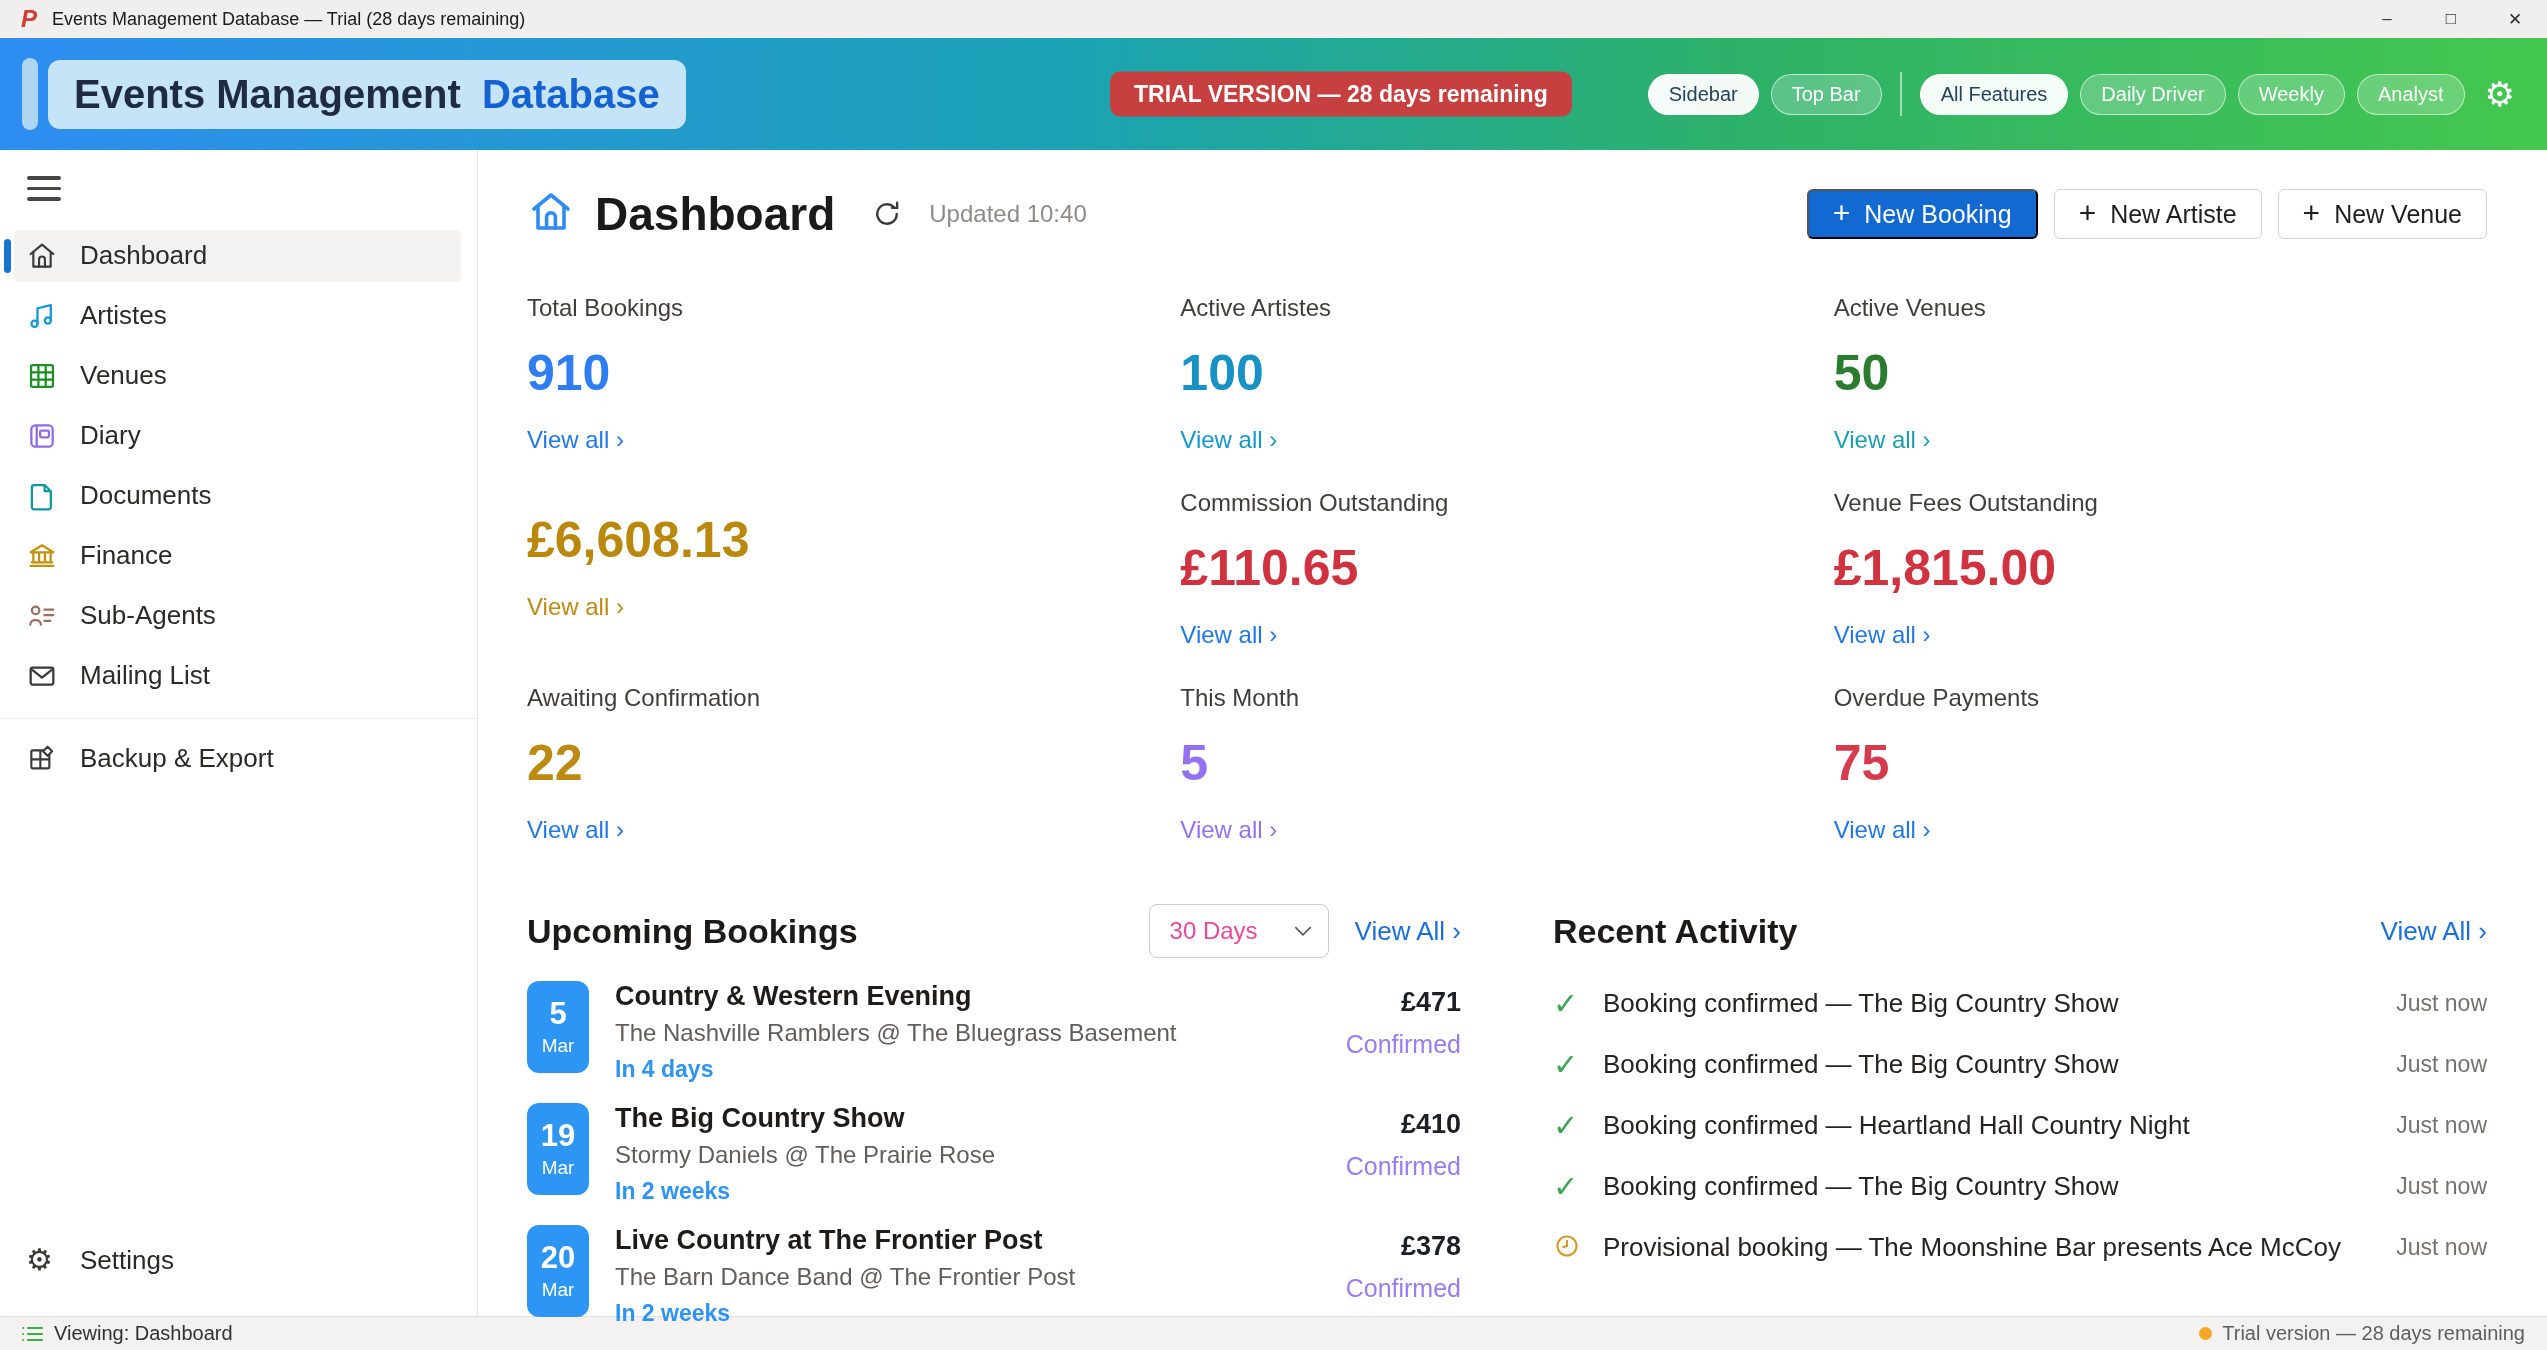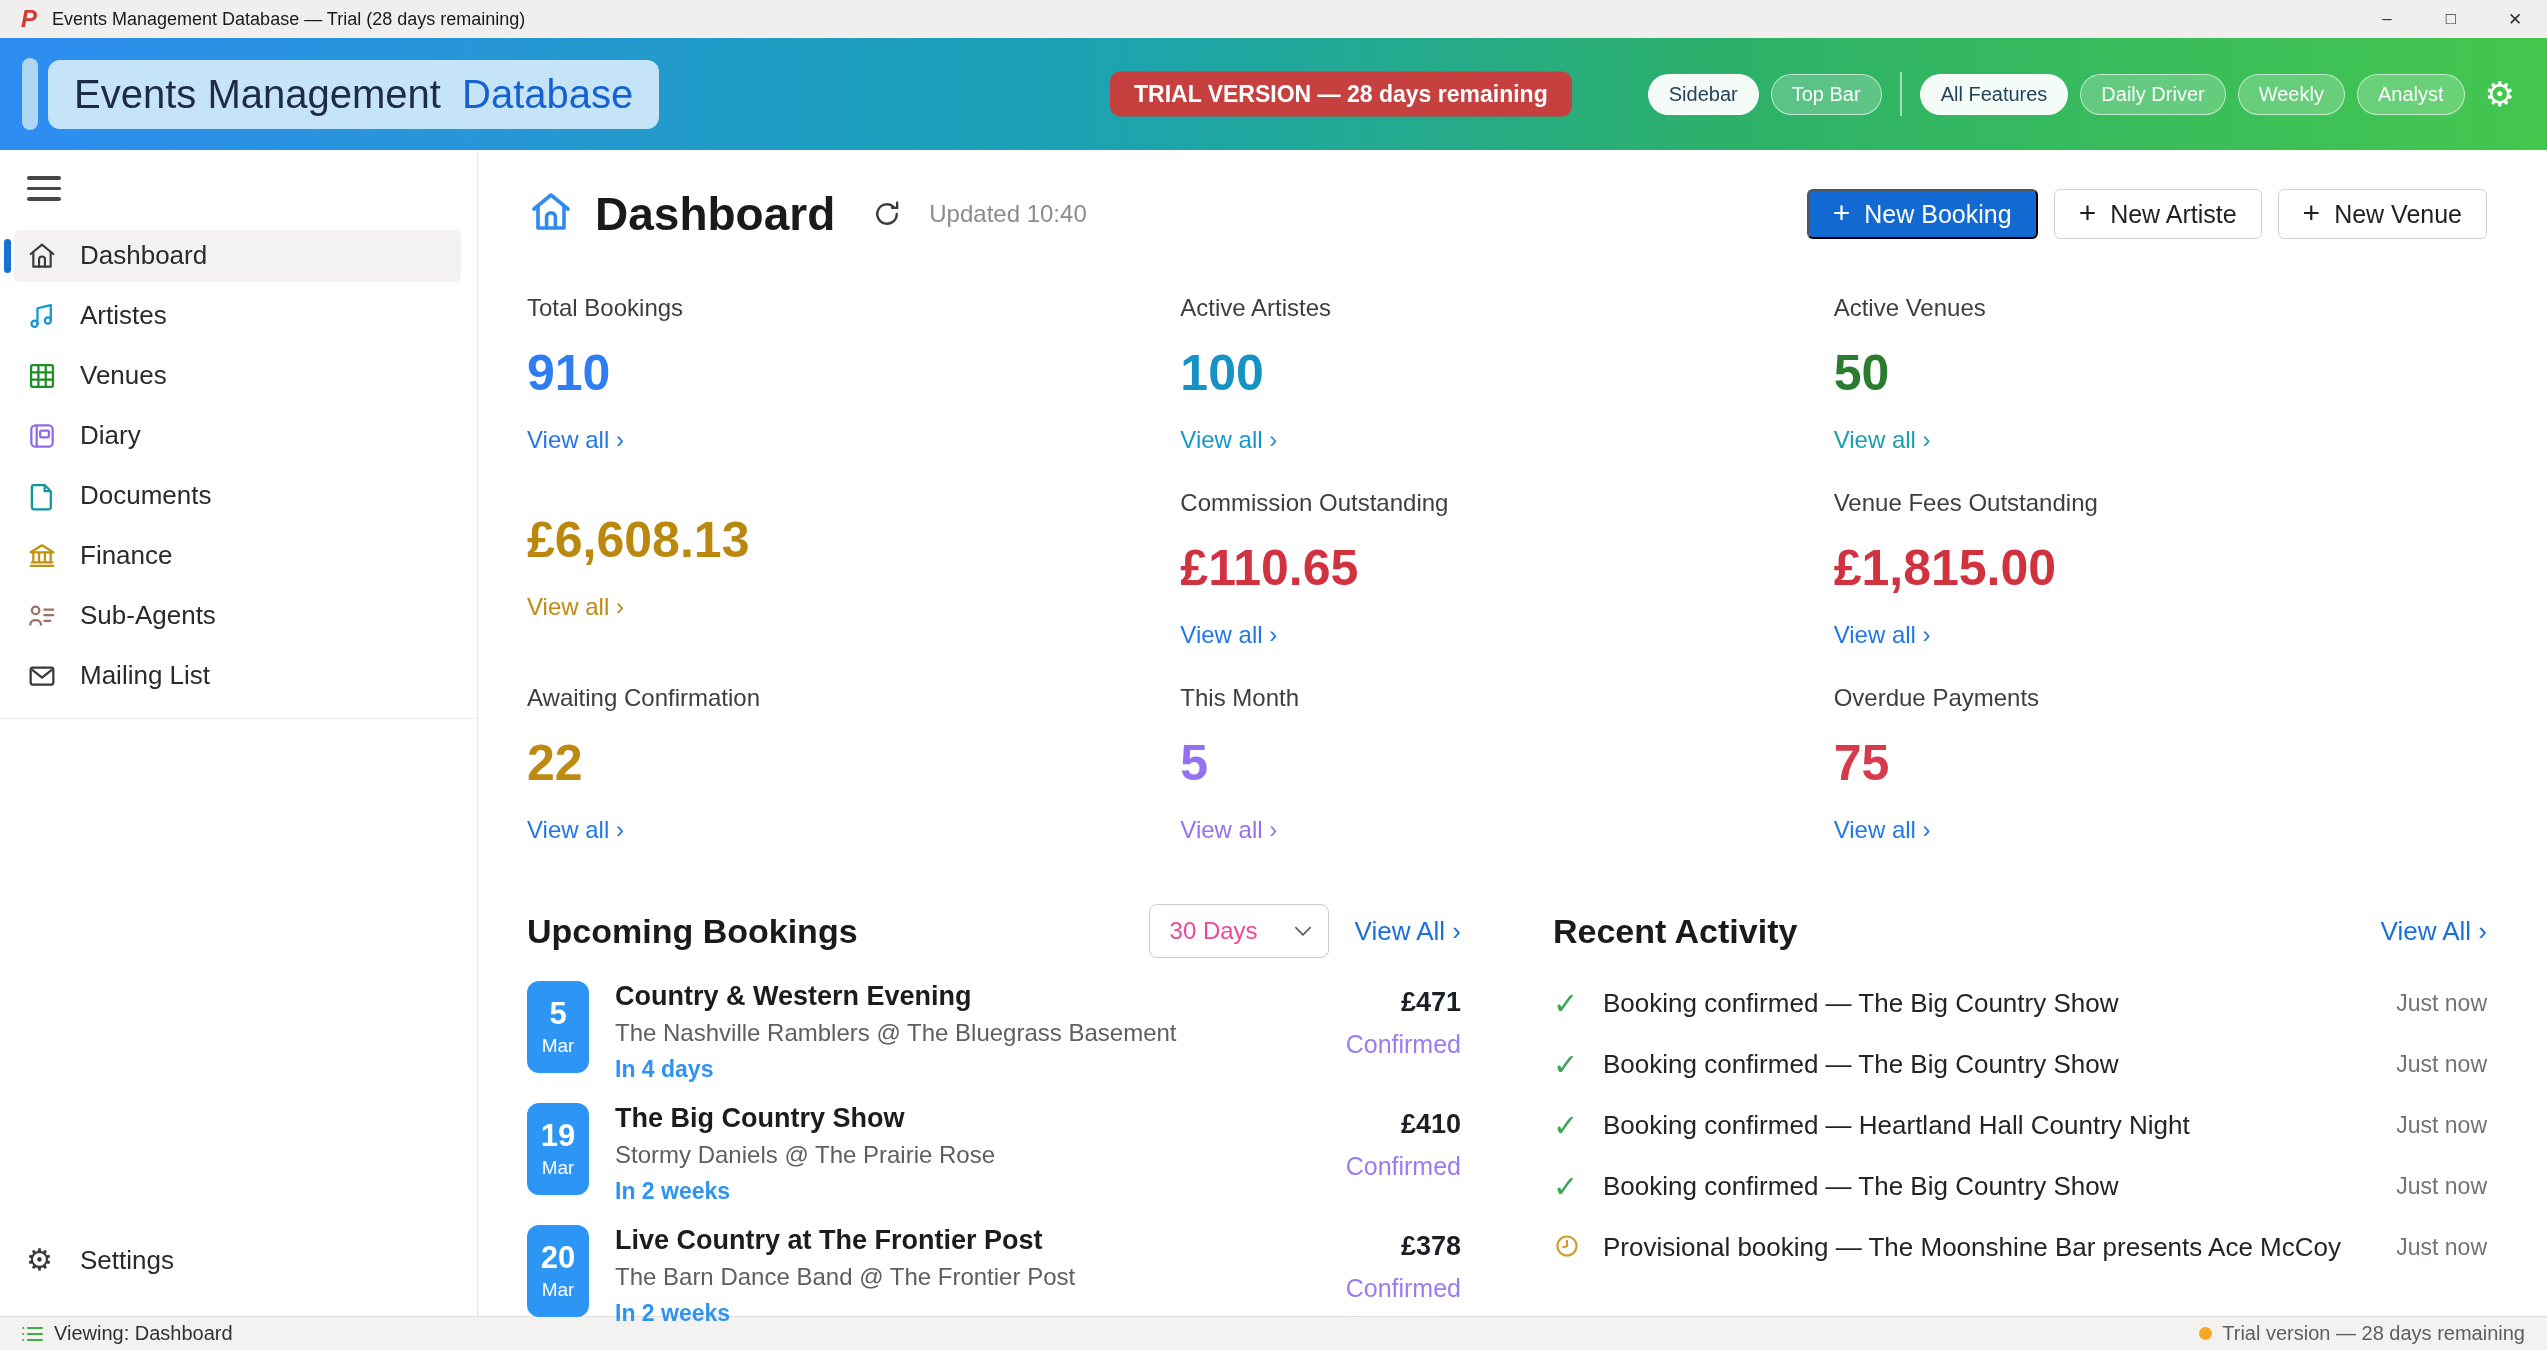--- a/index.html
+++ b/index.html
@@ -12,21 +12,21 @@
   .tb-title { font-size:18px; color:#1b1a19; margin-left:8px; }
   .win-controls { margin-left:auto; display:flex; height:100%; }
   .win-btn { width:64px; height:100%; display:flex; align-items:center; justify-content:center;
     font-size:17px; color:#323130; cursor:default; }
 
   
   .header { height:112px; position:relative; display:flex; align-items:center;
     background:linear-gradient(90deg, var(--header_grad_start) 0%, var(--header_grad_mid) 42%, #2db169 68%, var(--header_grad_end) 100%); }
   .logo-pill { width:16px; height:72px; border-radius:9px; background:#aed6f2; margin-left:22px; }
   .logo-box { margin-left:10px; background:#c6e4f8; border-radius:12px; padding:12px 26px;
-    font-size:40px; font-weight:400; white-space:nowrap; }
+    font-size:40px; font-weight:700; white-space:nowrap; }
   .logo-primary { color:#1f2a44; }
   .logo-secondary { color:#1563d2; margin-left:10px; }
   .trial-badge { position:absolute; left:1110px; top:50%; transform:translateY(-50%);
     background:var(--trial_red); color:#fff; font-weight:700; font-size:23px;
     padding:9px 24px; border-radius:10px; white-space:nowrap; }
   .header-right { position:absolute; right:32px; top:50%; transform:translateY(-50%);
     display:flex; align-items:center; gap:12px; }
   .pill { font-size:20px; padding:8px 20px; border-radius:999px; white-space:nowrap; cursor:default; }
   .pill.active { background:rgba(255,255,255,0.95); color:#27425b; border:1.5px solid rgba(255,255,255,0.95); }
   .pill.inactive { background:rgba(255,255,255,0.22); color:#fff; border:1.5px solid rgba(255,255,255,0.6); }
@@ -232,20 +232,30 @@
         <svg viewBox="0 0 24 24" fill="none" stroke="#3a3938" stroke-width="1.7" stroke-linejoin="round">
             <rect x="3.5" y="5.8" width="17" height="12.6" rx="1.5"></rect>
             <path d="M4.5 7.2 L12 13.2 L19.5 7.2"></path>
           </svg>
       </span>
       <span class="lbl">Mailing List</span>
     </div>
 
     <div class="nav-divider"></div>
 
+    <div class="nav-item">
+      <span class="ic">
+        <svg viewBox="0 0 24 24" fill="none" stroke="#3a3938" stroke-width="1.6" stroke-linejoin="round">
+            <rect x="4" y="5.5" width="13.5" height="13.5" rx="1"></rect>
+            <path d="M10.75 5.5 v13.5 M4 12.25 h13.5"></path>
+            <path d="M16.2 2.8 l3.4 3.4 -3.4 3.4 -3.4 -3.4 z" fill="#fff"></path>
+          </svg>
+      </span>
+      <span class="lbl">Backup &amp; Export</span>
+    </div>
 
     <div class="nav-spacer"></div>
 
     <div class="nav-item settings-item">
       <span class="ic">
           <span class="gear-glyph">⚙</span>
         </span>
       <span class="lbl">Settings</span>
     </div>
   </nav>

